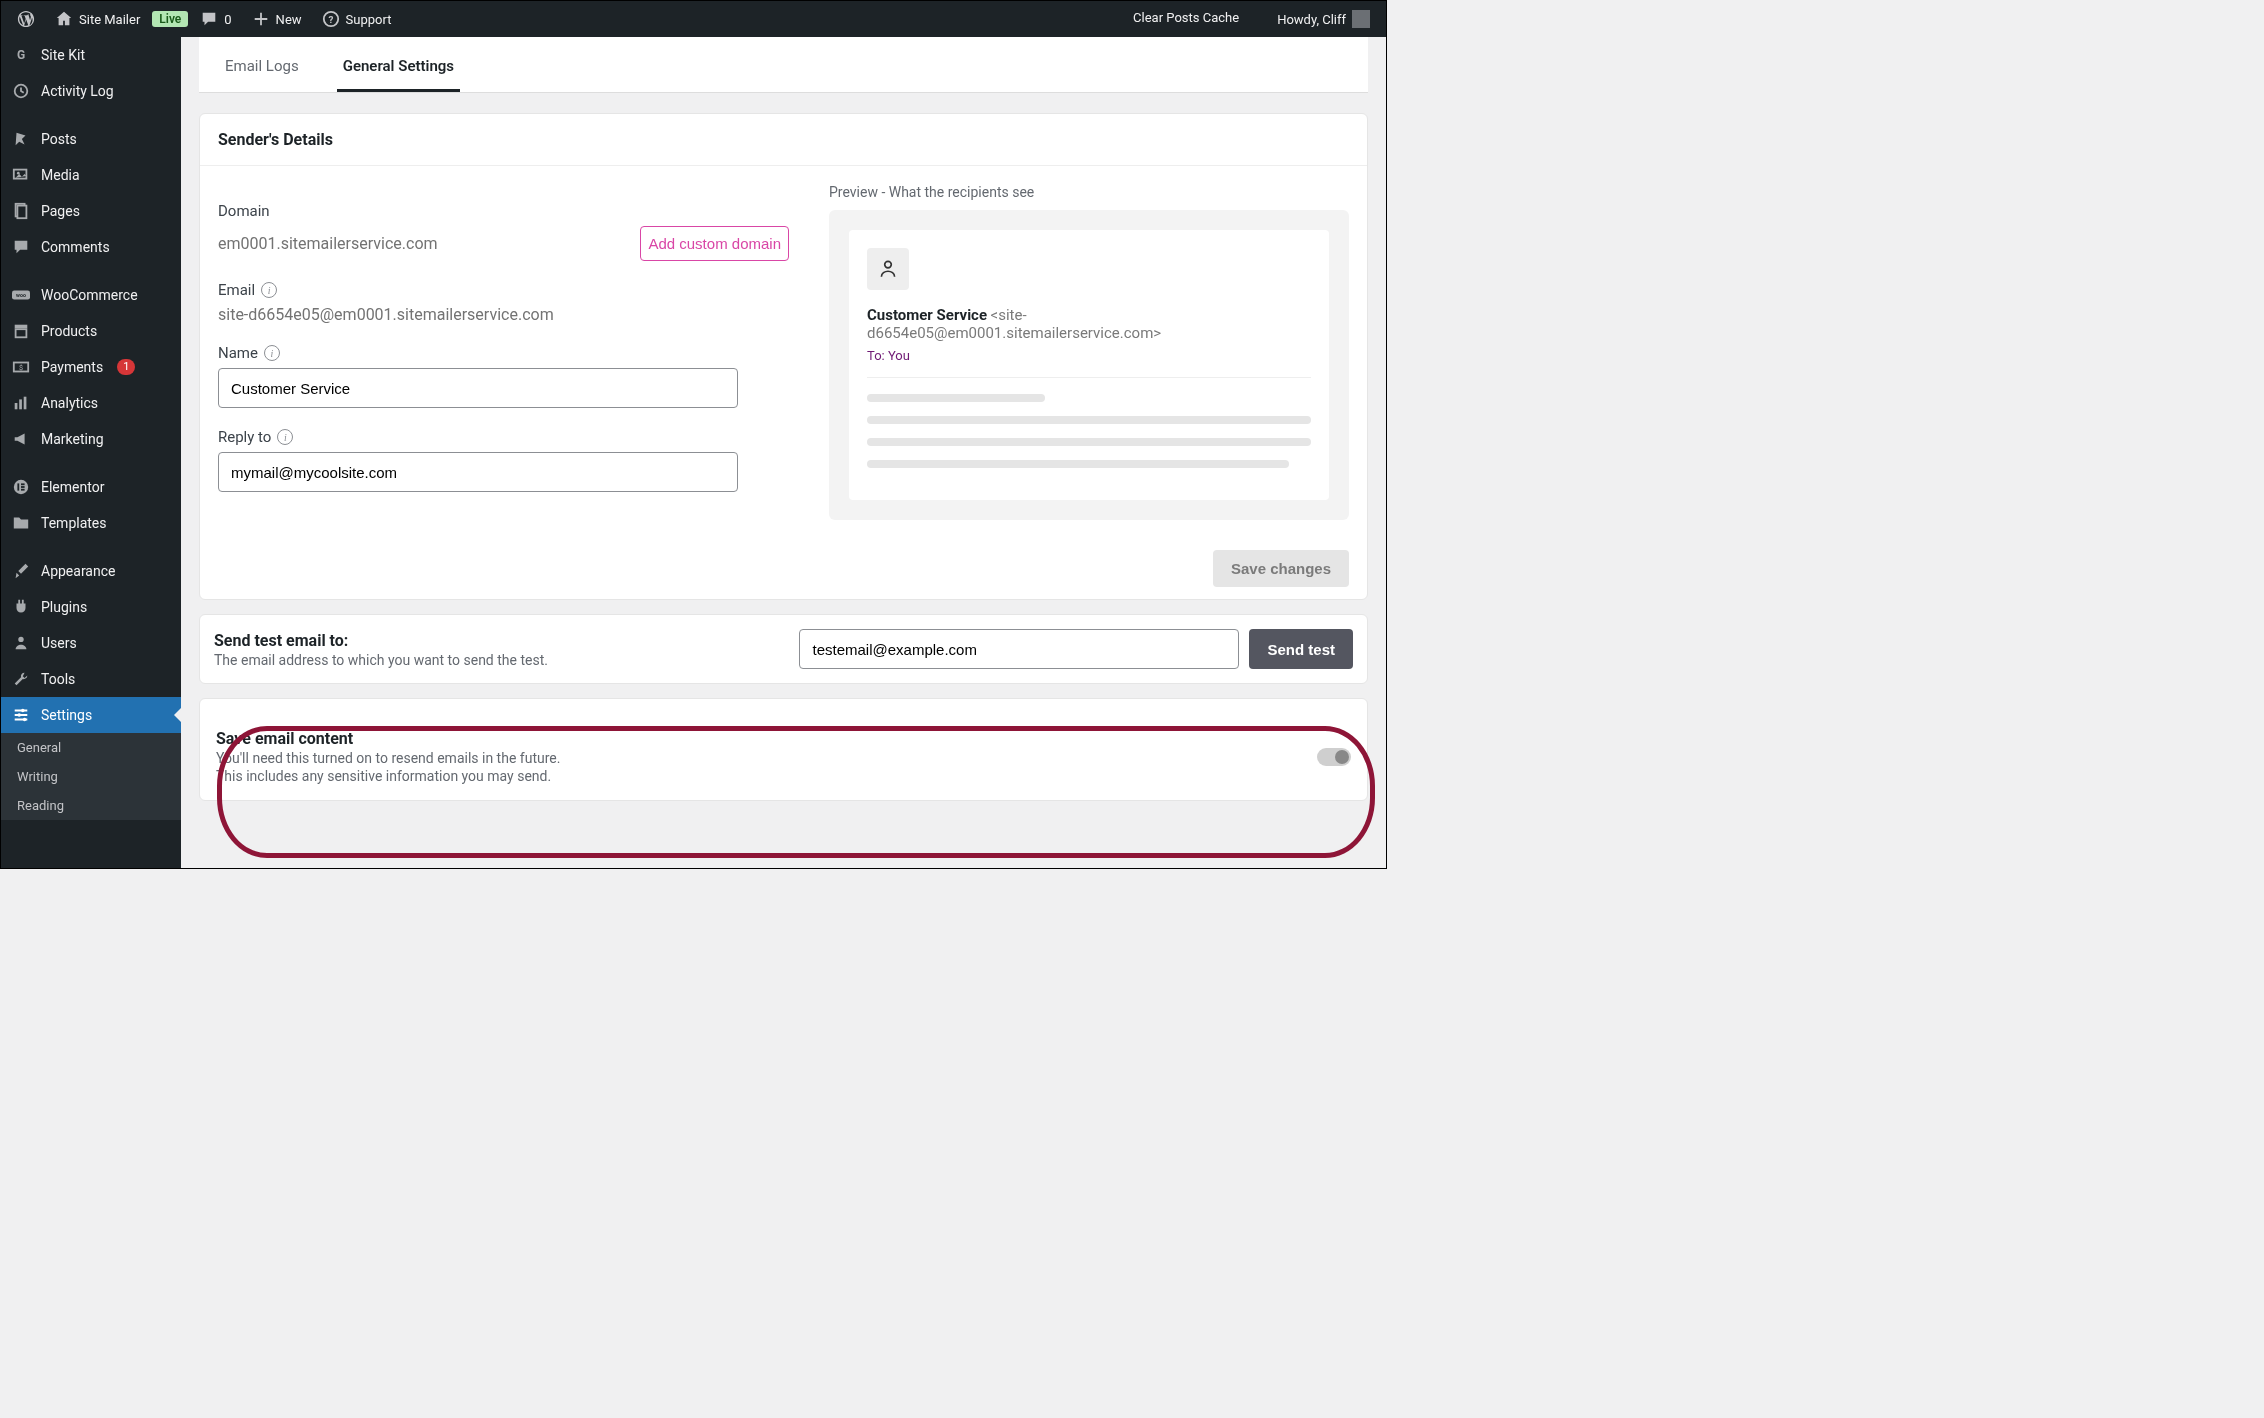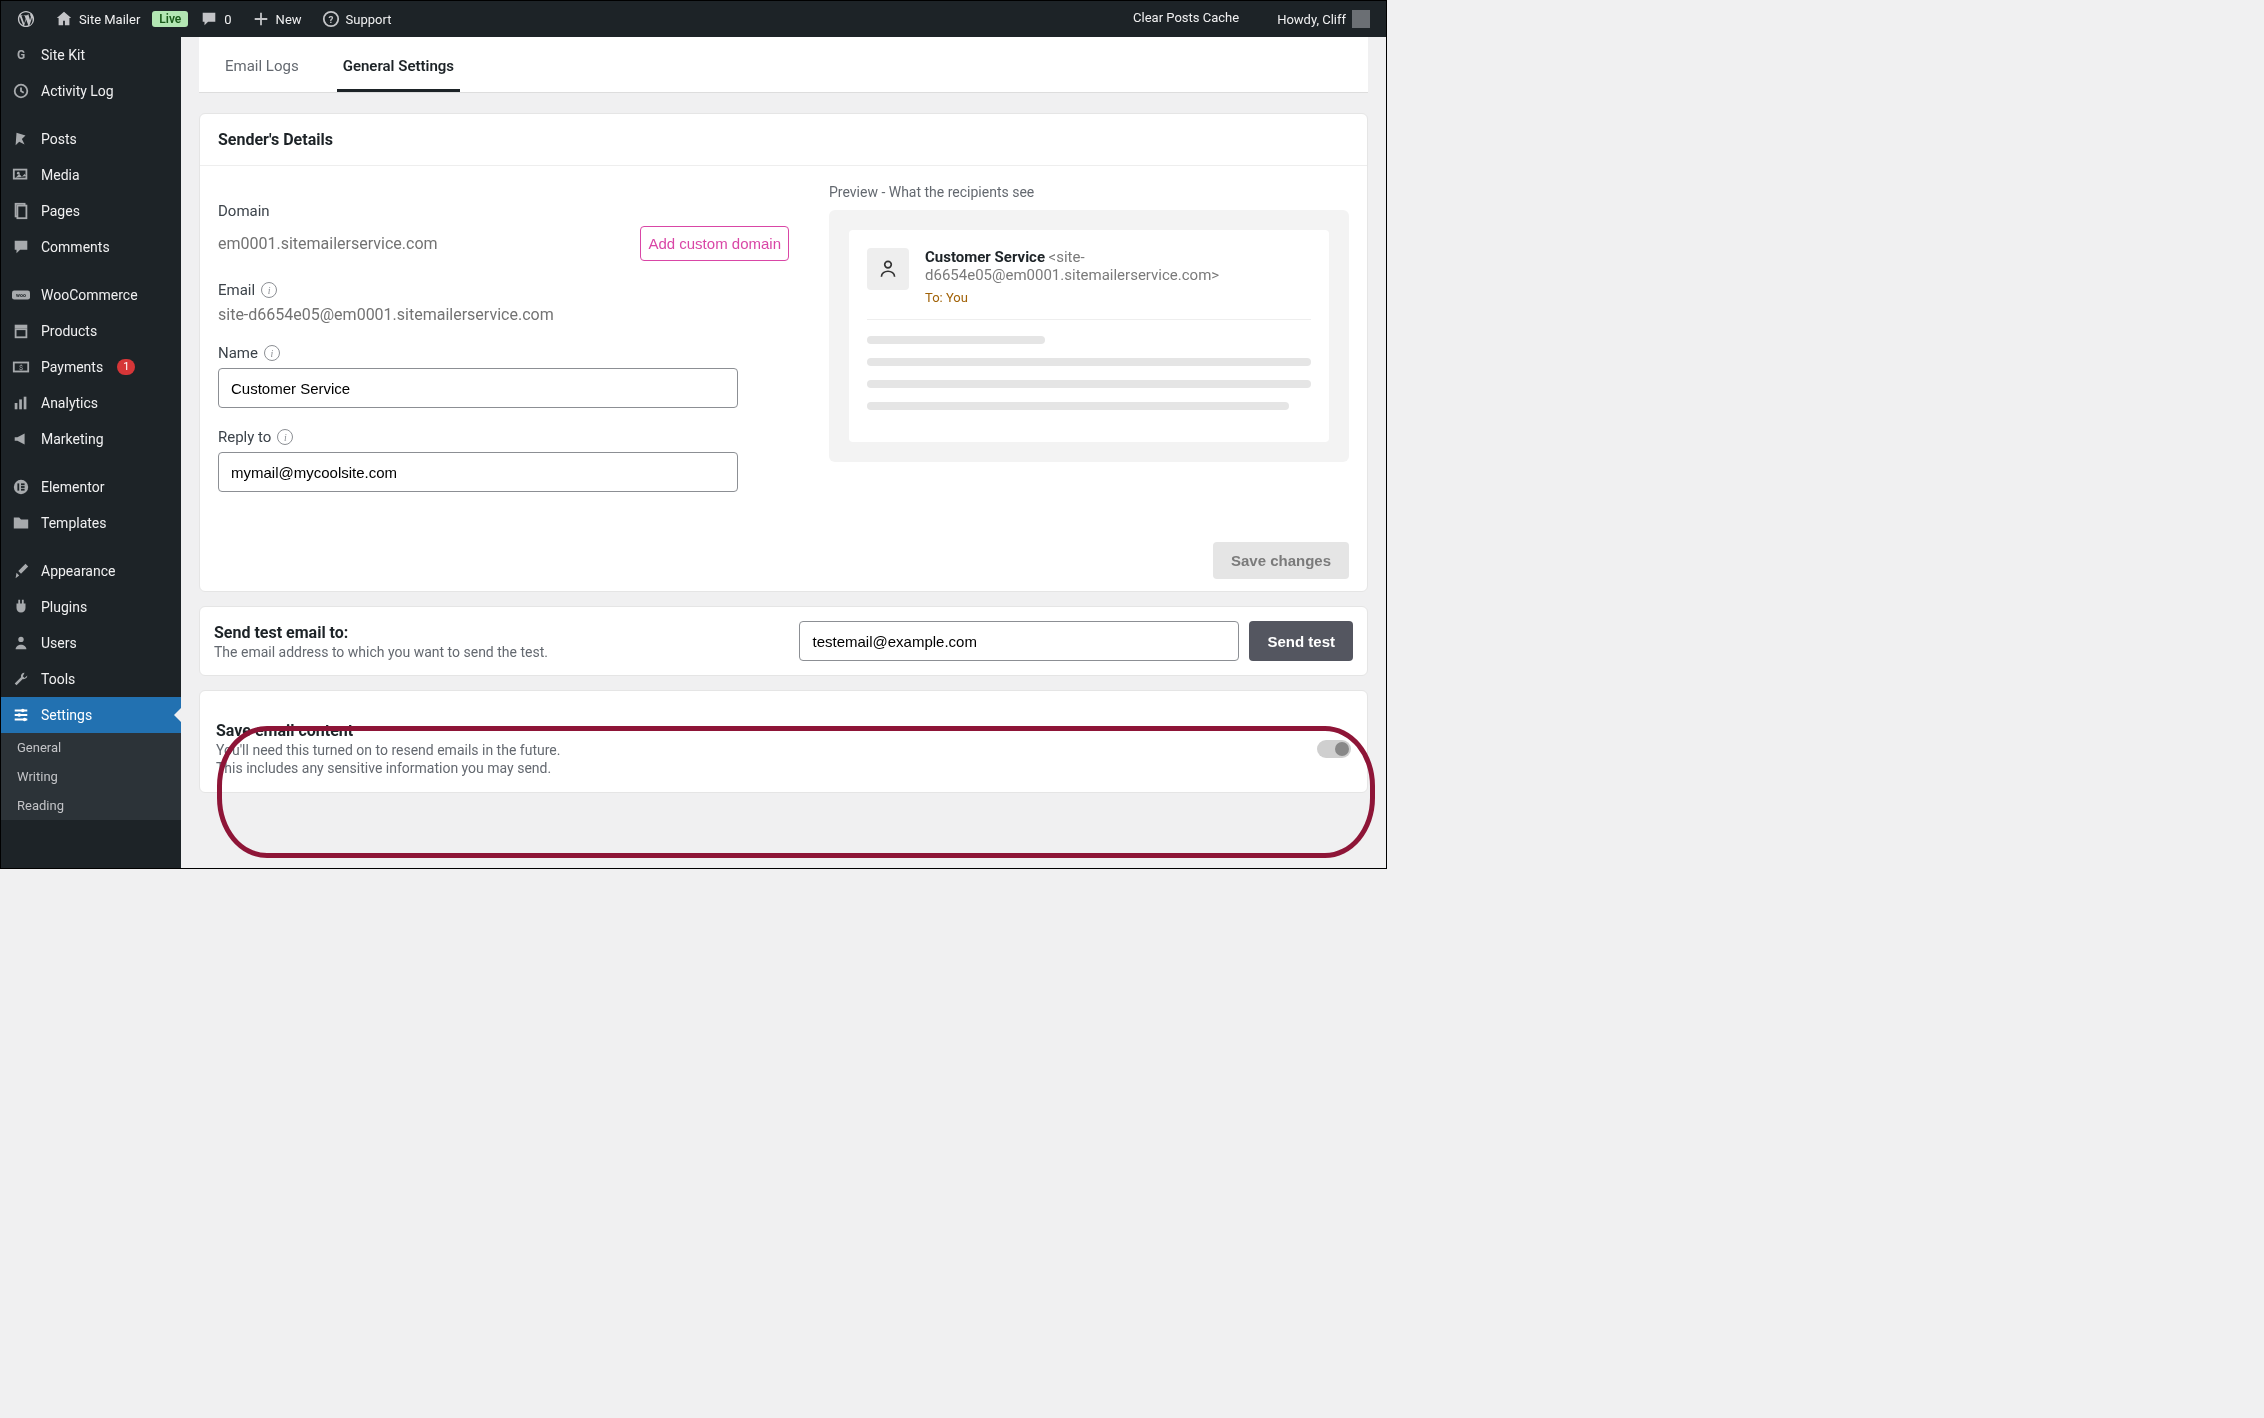--- a/index.html
+++ b/index.html
@@ -52,26 +52,26 @@
 
 .btn-outline { border: 1px solid #d946a6; color: #d946a6; background: #fff; padding: 8px 7px; border-radius: 4px; font-size: 15px; font-weight: 500; cursor: pointer; }
 .btn-primary { background: #545660; color: #fff; border: none; padding: 10px 18px; border-radius: 4px; font-size: 15px; font-weight: 600; cursor: pointer; }
 .btn-muted { background: #e5e5e5; color: #7b7b7b; border: none; padding: 10px 18px; border-radius: 4px; font-size: 15px; font-weight: 600; cursor: default; }
 
 .domain-row { display: flex; justify-content: space-between; align-items: center; }
 
 .preview-label { font-size: 14px; color: #646970; margin-bottom: 10px; }
 .preview-box { background: #f3f3f3; border-radius: 6px; padding: 20px; }
 .preview-inner { background: #fff; border-radius: 4px; padding: 18px; }
-.preview-header { display: flex; gap: 16px; align-items: flex-start; border-bottom: 1px solid #eee; padding-bottom: 14px; margin-bottom: 16px; }
+.preview-header { display: flex; gap: 16px; align-items: flex-start; border-bottom: 1px solid #eee; padding-bottom: 14px; margin-bottom: 16px; flex-direction: column; }
 .preview-avatar { width: 42px; height: 42px; background: #eee; border-radius: 4px; display: flex; align-items: center; justify-content: center; }
 .preview-from { flex: 1; }
 .preview-from .name { font-weight: 700; font-size: 15px; }
 .preview-from .addr { color: #7a7a7a; font-size: 15px; }
-.preview-from .to { color: #a16207; font-size: 13px; margin-top: 6px; }
+.preview-from .to { color: #701a75; font-size: 13px; margin-top: 6px; }
 .skel { background: #e5e5e5; border-radius: 4px; height: 8px; margin-bottom: 14px; }
 .skel.s1 { width: 40%; }
 .skel.s2 { width: 100%; }
 .skel.s3 { width: 100%; }
 .skel.s4 { width: 95%; }
 
 .test-row { display: flex; align-items: center; padding: 14px; gap: 18px; }
 .test-left { flex: 1; }
 .test-title { font-weight: 700; font-size: 16px; }
 .test-sub { color: #646970; font-size: 14px; margin-top: 2px; }

